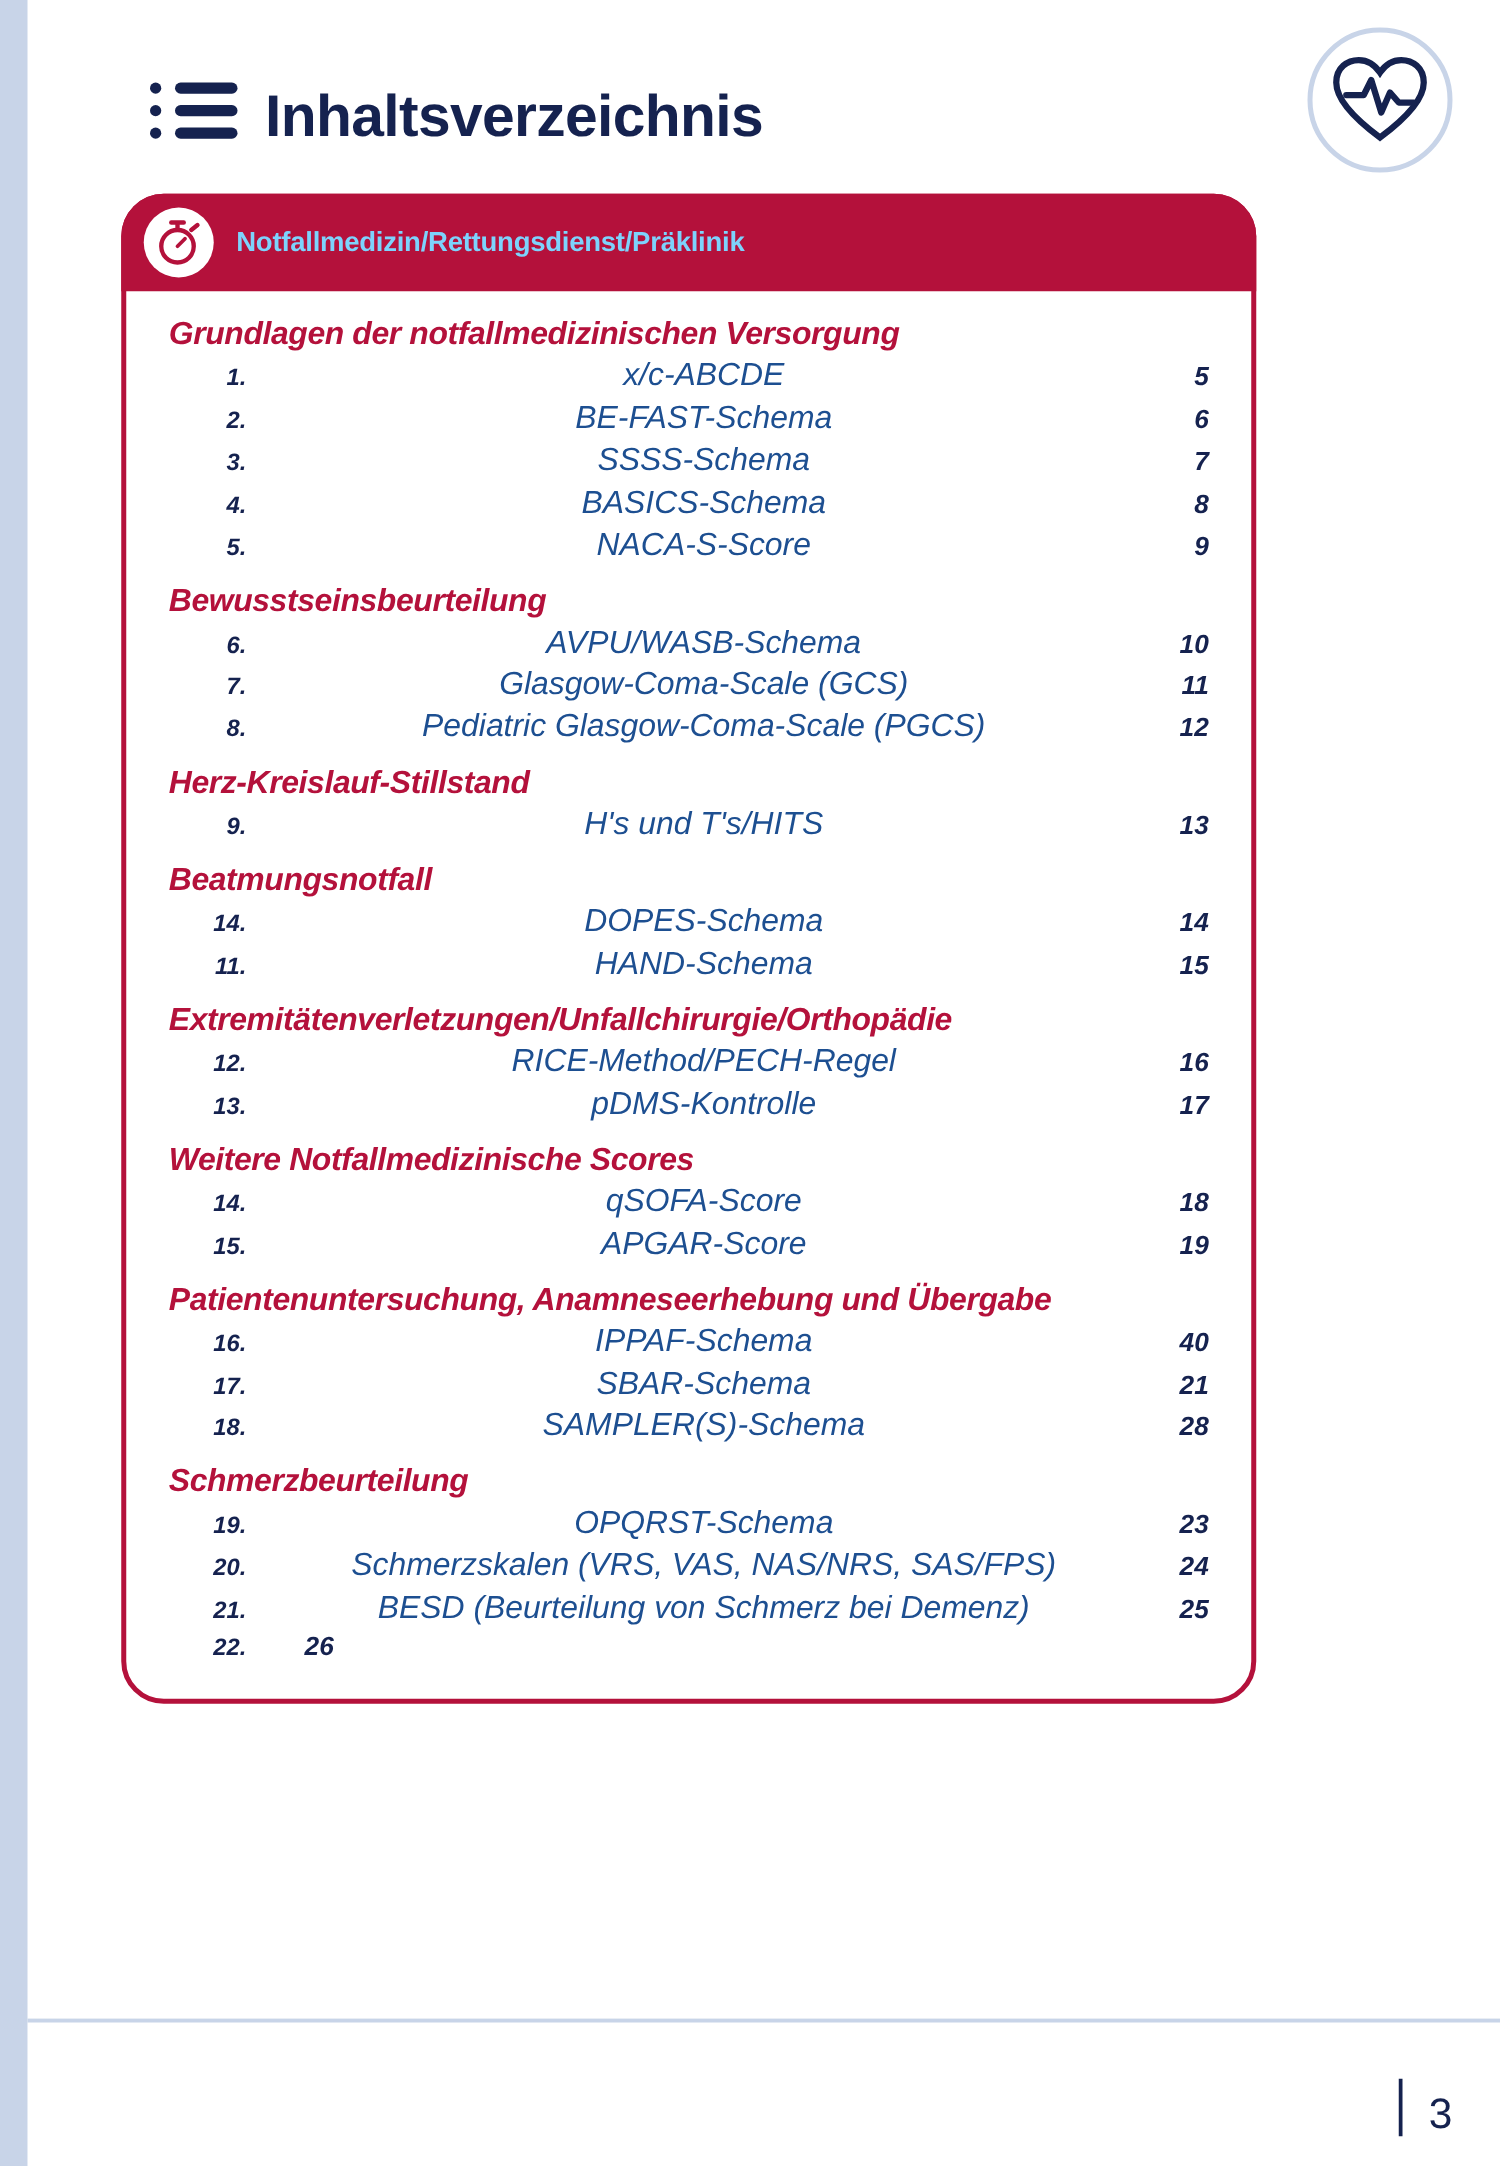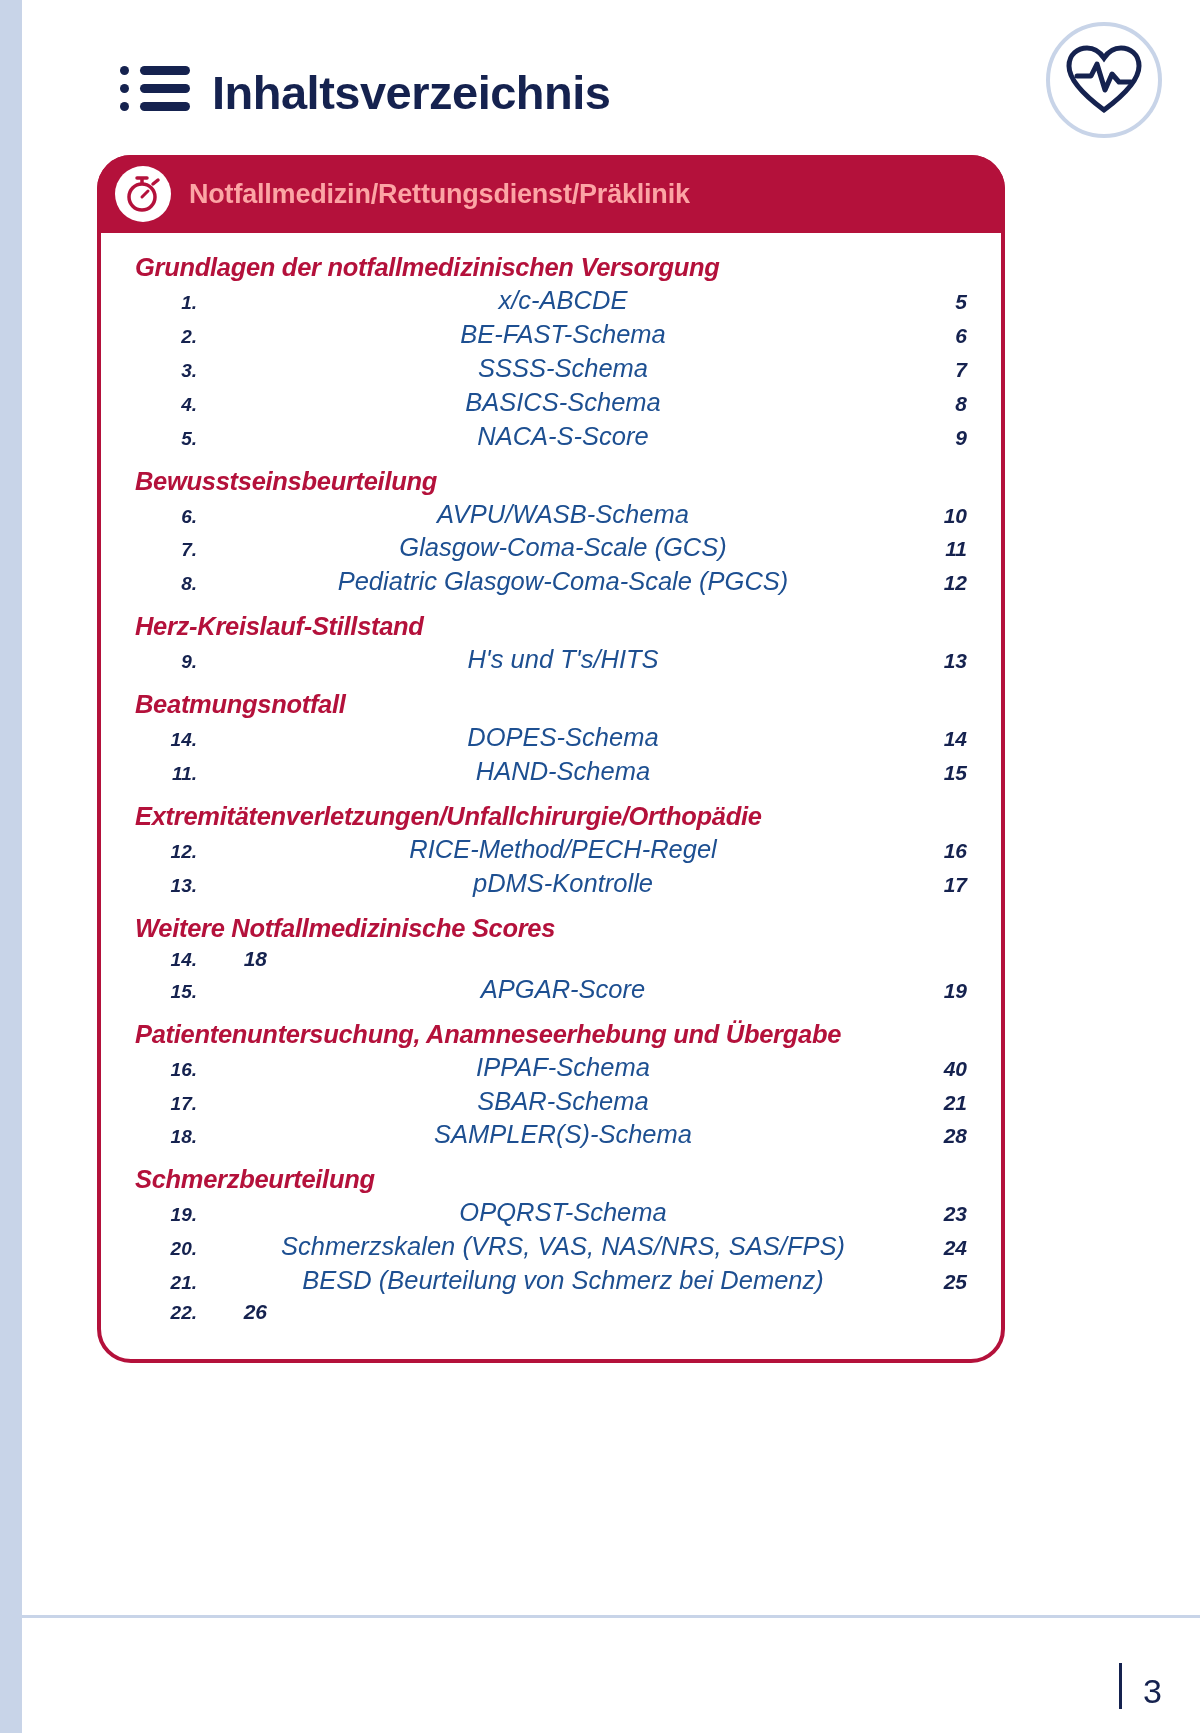--- a/index.html
+++ b/index.html
@@ -114,22 +114,22 @@
     height: 56px;
     border-radius: 50%;
     background: #ffffff;
     display: flex;
     align-items: center;
     justify-content: center;
     flex: 0 0 auto;
   }
   .card-header-title {
     margin-left: 18px;
-    color: #fca5a5;
-    font-size: 27px;
+    color: #7dd3fc;
+    font-size: 22px;
     font-weight: bold;
     letter-spacing: -0.2px;
   }
 
   
   .toc {
     position: absolute;
     left: 0;
     top: 78px;
     width: 900px;
@@ -318,20 +318,21 @@
         <span class="toc-page">16</span>
       </div>
       <div class="toc-row">
         <span class="toc-num">13.</span>
         <span class="toc-label">pDMS-Kontrolle</span>
         <span class="toc-page">17</span>
       </div>
       <div class="toc-section-title">Weitere Notfallmedizinische Scores</div>
       <div class="toc-row">
         <span class="toc-num">14.</span>
+        <span class="toc-label">qSOFA-Score</span>
         <span class="toc-page">18</span>
       </div>
       <div class="toc-row">
         <span class="toc-num">15.</span>
         <span class="toc-label">APGAR-Score</span>
         <span class="toc-page">19</span>
       </div>
       <div class="toc-section-title">Patientenuntersuchung, Anamneseerhebung und Übergabe</div>
       <div class="toc-row">
         <span class="toc-num">16.</span>

